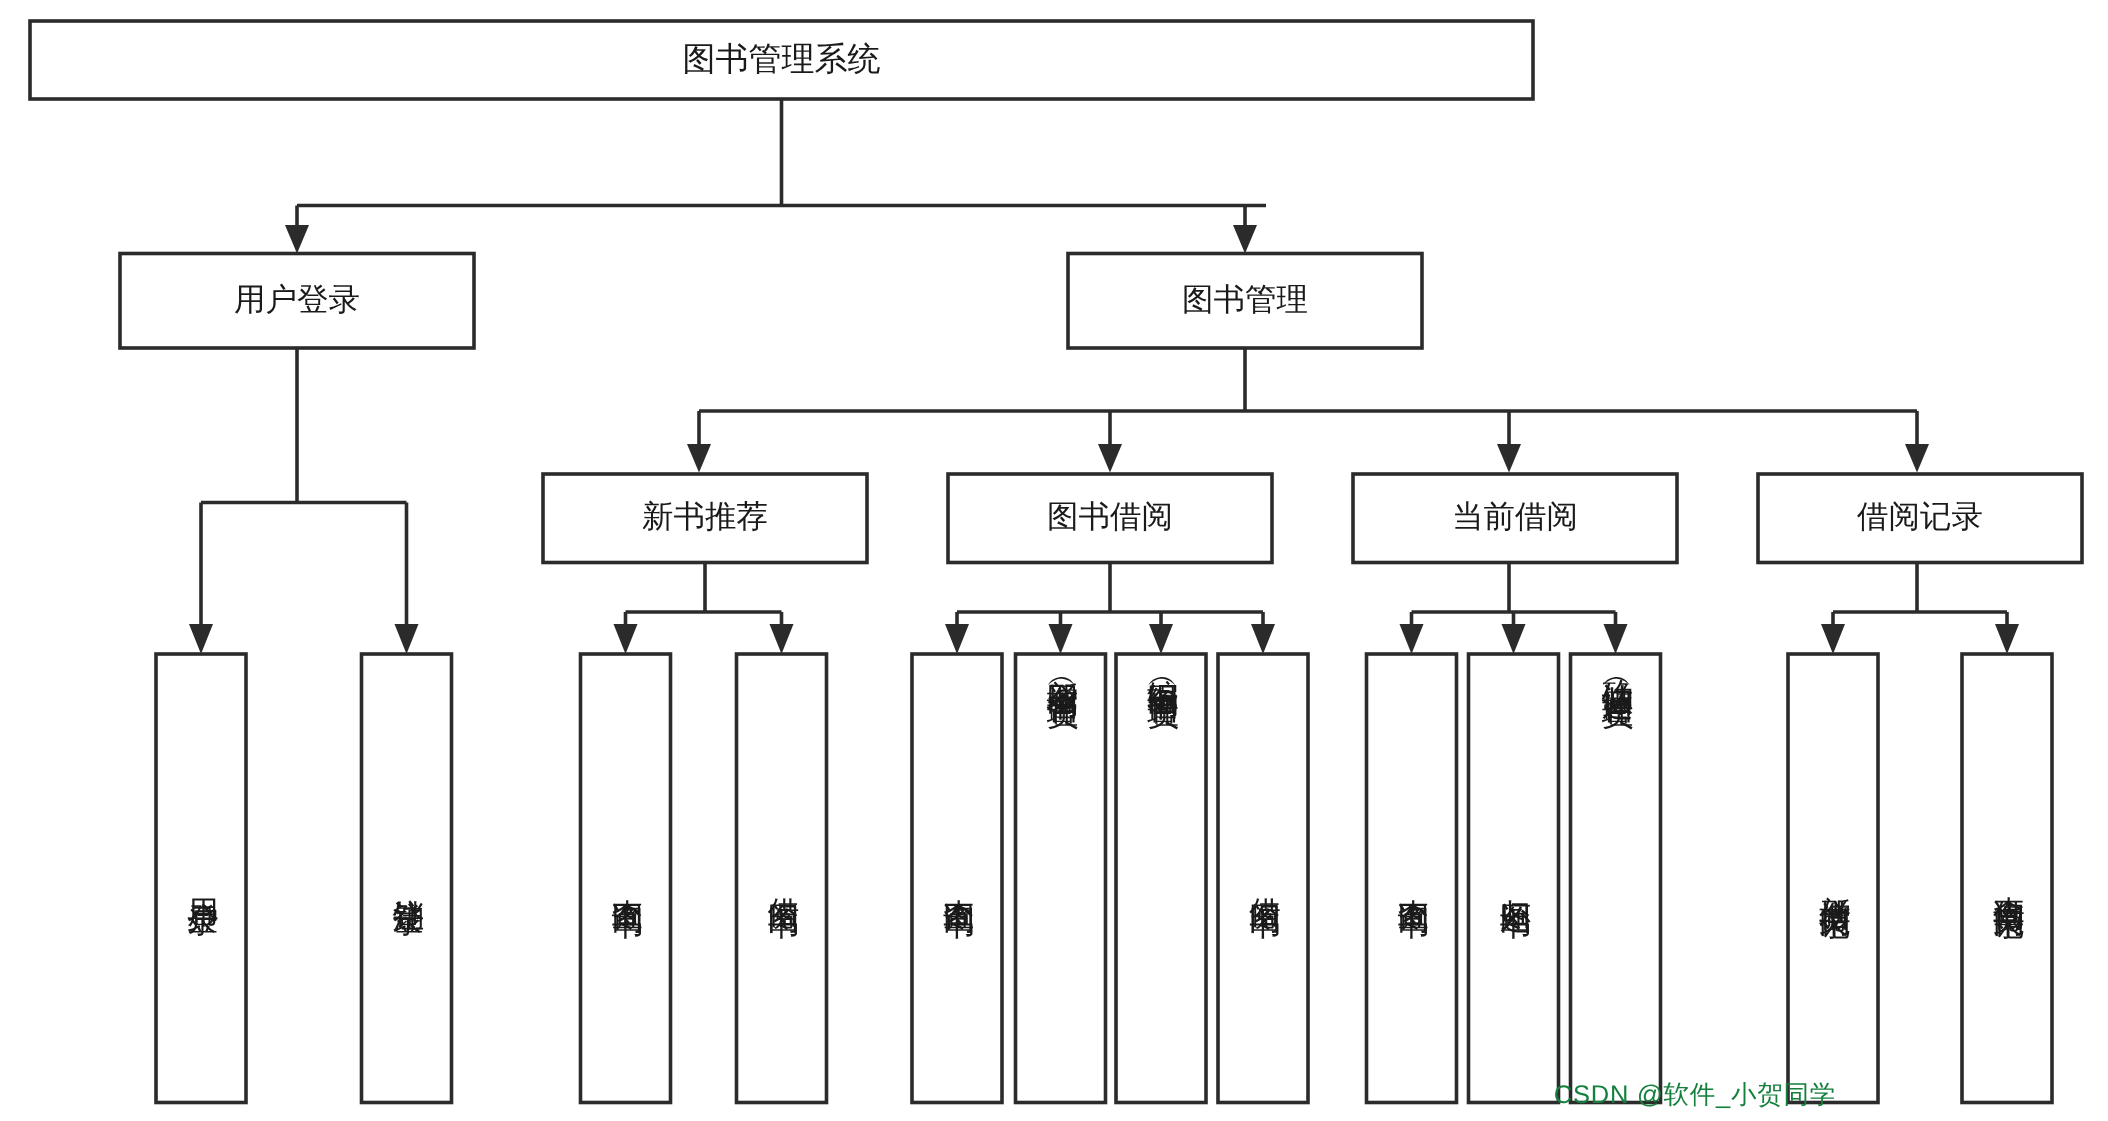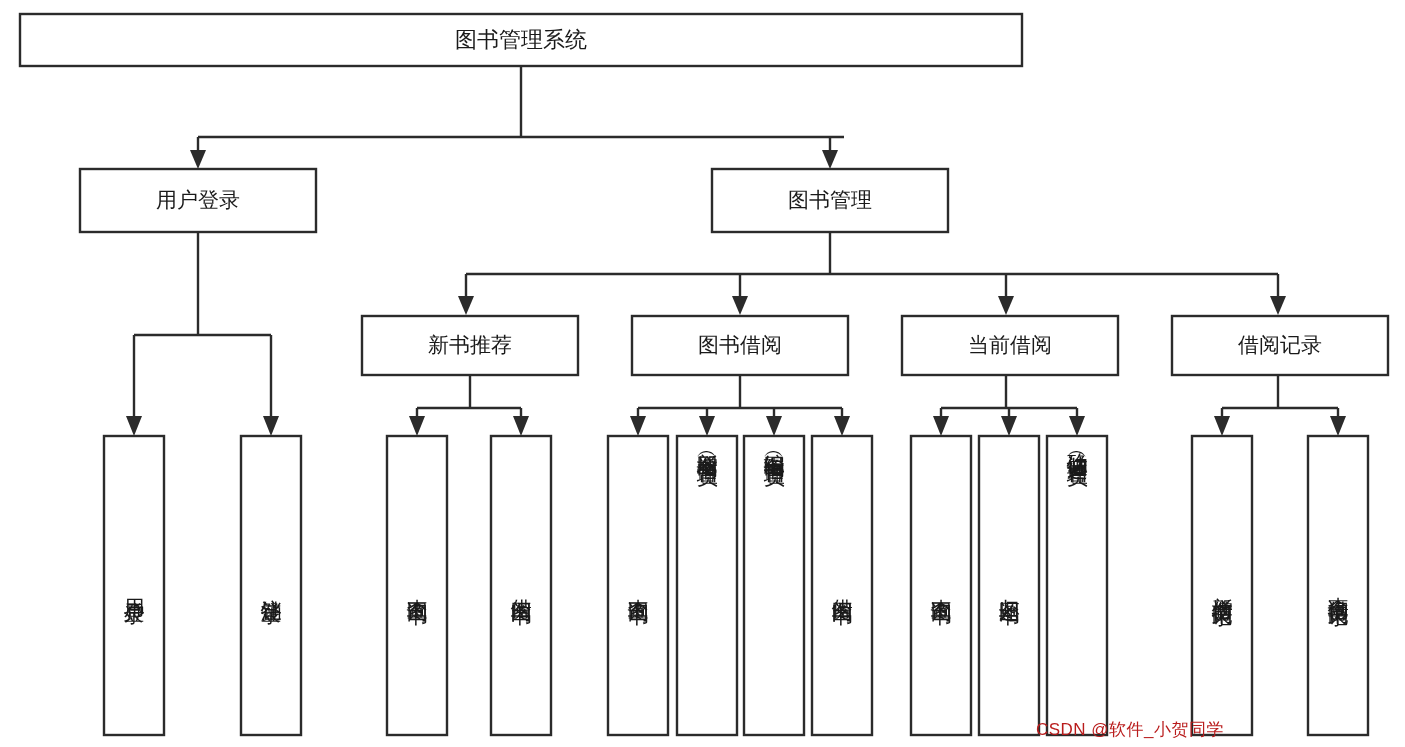--- a/index.html
+++ b/index.html
@@ -71,21 +71,21 @@
     color: #1a1a1a;
     white-space: nowrap;
     text-align: center;
   }
   .watermark {
     position: absolute;
     right: 8px;
     bottom: 6px;
     font-family: "Liberation Sans", "DejaVu Sans", sans-serif;
     font-size: 17px;
-    color: #b91c1c;
+    color: #15803d;
     letter-spacing: 0.5px;
     white-space: nowrap;
   }
 </style>
 </head>
 <body>
 
 <div id="diagram-root">
 
   <svg class="flow" viewBox="0 0 1405 747" xmlns="http://www.w3.org/2000/svg">

